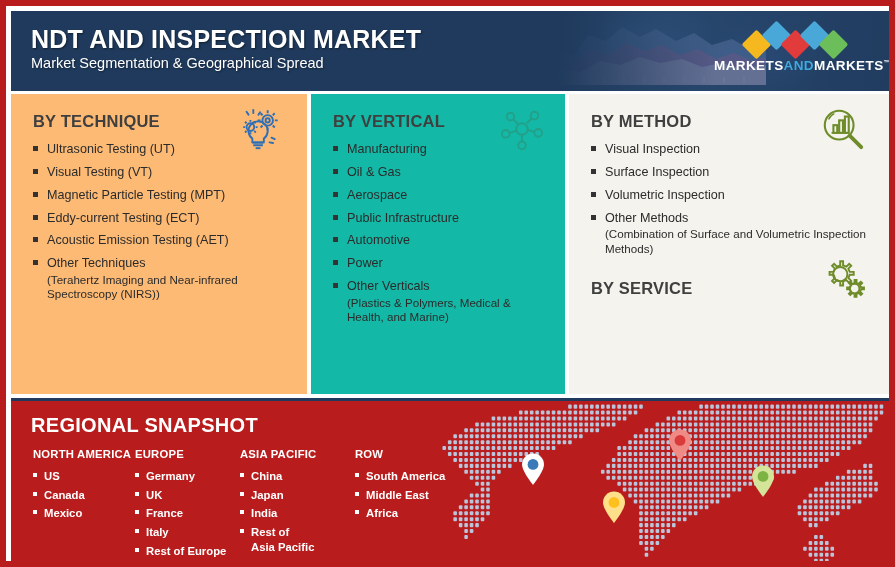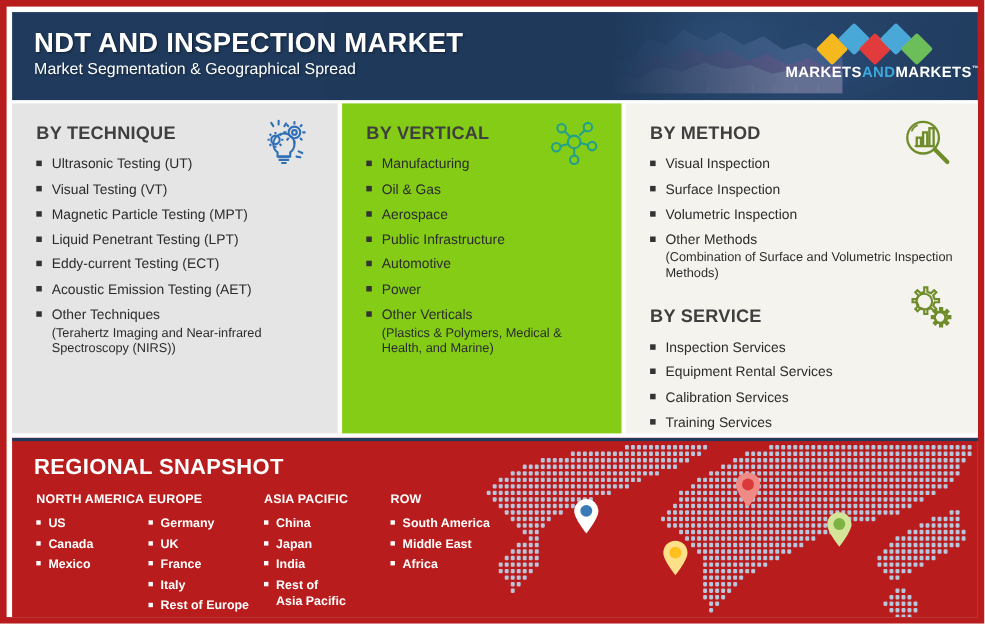--- a/index.html
+++ b/index.html
@@ -119,23 +119,23 @@
     left: 5px; top: 88px;
     width: 885px; height: 300px;
     display: flex;
   }
   .col {
     position: relative;
     height: 300px;
     box-sizing: border-box;
     padding: 18px 16px 0 22px;
   }
-  .col-1 { width: 296px; background: #e5e5e5; }
+  .col-1 { width: 296px; background: #fdba74; }
   .col-sep { width: 4px; background: #ffffff; }
-  .col-2 { width: 254px; background: #84cc16; }
+  .col-2 { width: 254px; background: #14b8a6; }
   .col-3 { width: 323px; background: #f4f3ed; }
 
   .col-title {
     font-size: 16.5px;
     font-weight: bold;
     color: #3f3f3f;
     letter-spacing: .2px;
     margin: 0 0 10px 0;
   }
   .col-title.second { margin-top: 22px; }
@@ -322,21 +322,21 @@
           <circle cx="14" cy="22" r="4"></circle>
           <path d="M14 16.5 l0 -2 M14 27.5 l0 2 M19.5 22 l2 0 M8.5 22 l-2 0 M18 18 l1.6 -1.6 M10 26 l-1.6 1.6 M18 26 l1.6 1.6 M10 18 l-1.6 -1.6"></path>
           <path d="M10 6 l2 3 M17 4 l0 3.4 M24 6.5 l-1.6 2.6" stroke-linecap="round"></path>
           <path d="M36 33 l3.4 1.6 M34 38 l3.6 0.6" stroke-linecap="round"></path>
         </g>
       </svg>
       <ul class="items">
         <li><span class="bullet"></span><span>Ultrasonic Testing (UT)</span></li>
         <li><span class="bullet"></span><span>Visual Testing (VT)</span></li>
         <li><span class="bullet"></span><span>Magnetic Particle Testing (MPT)</span></li>
-        <li><span class="bullet"></span><span>Liquid Penetrant Testing (LPT)</span></li>
+        <li><span class="bullet"></span></li>
         <li><span class="bullet"></span><span>Eddy-current Testing (ECT)</span></li>
         <li><span class="bullet"></span><span>Acoustic Emission Testing (AET)</span></li>
         <li><span class="bullet"></span><span>Other Techniques</span><span class="sub">(Terahertz Imaging and
 Near-infrared Spectroscopy (NIRS))</span></li>
       </ul>
     </div>
 
     <div class="col-sep"></div>
 
     <div class="col col-2">
@@ -389,26 +389,20 @@
 
       <div class="col-title second">BY SERVICE</div>
       <svg class="col-icon icon-service" viewBox="0 0 48 48">
         <g fill="none" stroke="#6f8c2a" stroke-width="2">
           <circle cx="19" cy="19" r="7.5"></circle>
           <path d="M19 5.5 l3 0 l0 4.2 l3.4 1.4 l3 -3 l2.1 2.1 l-3 3 l1.4 3.4 l4.2 0 l0 3 l-4.2 0 l-1.4 3.4 l3 3 l-2.1 2.1 l-3 -3 l-3.4 1.4 l0 4.2 l-3 0 l0 -4.2 l-3.4 -1.4 l-3 3 l-2.1 -2.1 l3 -3 l-1.4 -3.4 l-4.2 0 l0 -3 l4.2 0 l1.4 -3.4 l-3 -3 l2.1 -2.1 l3 3 l3.4 -1.4 z"></path>
           <circle cx="34" cy="34" r="5"></circle>
           <path d="M34 25 l2 0 l0 3 l2.4 1 l2.1 -2.1 l1.4 1.4 l-2.1 2.1 l1 2.4 l3 0 l0 2 l-3 0 l-1 2.4 l2.1 2.1 l-1.4 1.4 l-2.1 -2.1 l-2.4 1 l0 3 l-2 0 l0 -3 l-2.4 -1 l-2.1 2.1 l-1.4 -1.4 l2.1 -2.1 l-1 -2.4 l-3 0 l0 -2 l3 0 l1 -2.4 l-2.1 -2.1 l1.4 -1.4 l2.1 2.1 l2.4 -1 z"></path>
         </g>
       </svg>
-      <ul class="items">
-        <li><span class="bullet"></span><span>Inspection Services</span></li>
-        <li><span class="bullet"></span><span>Equipment Rental Services</span></li>
-        <li><span class="bullet"></span><span>Calibration Services</span></li>
-        <li><span class="bullet"></span><span>Training Services</span></li>
-      </ul>
     </div>
   </div>
 
   <div class="regional">
     <div class="regional-rule"></div>
 
     <svg class="map" viewBox="0 0 470 160">
       <g id="map-dots" fill="#b9d4ec">
           <rect x="148.16" y="0.60" width="3.57" height="4.03" rx="1" fill="#b9d4ec"></rect>
           <rect x="153.62" y="0.60" width="3.57" height="4.03" rx="1" fill="#b9d4ec"></rect>

